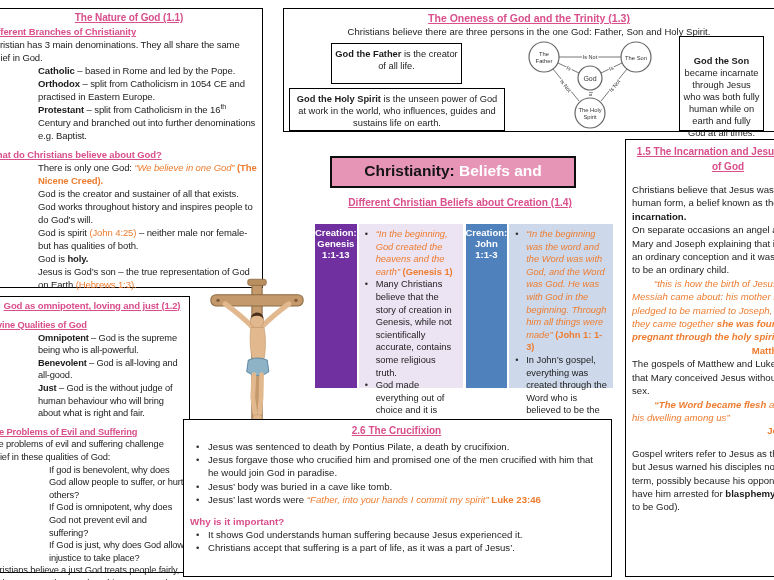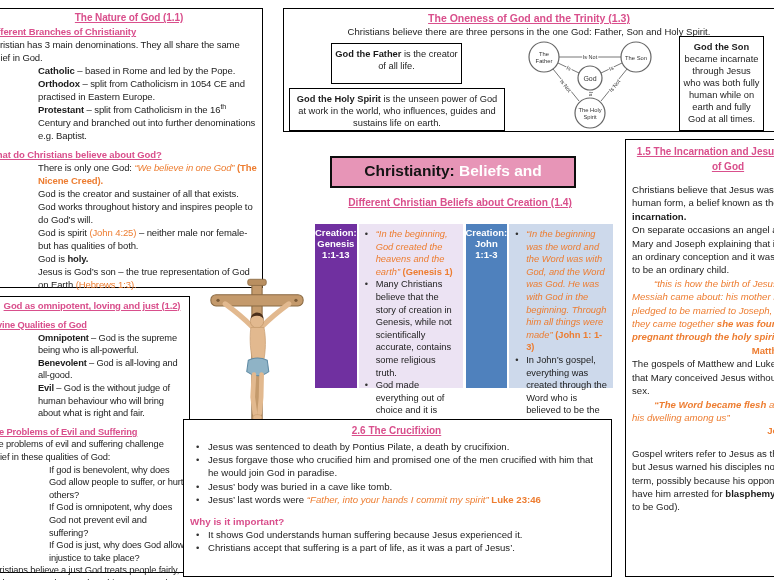--- a/index.html
+++ b/index.html
@@ -40,21 +40,21 @@
   
   #crucifix{position:absolute;left:205px;top:268px;width:104px;height:162px;}
 
   
   #box13{left:283px;top:8px;width:541px;height:124px;}
   #box13 .t13head{width:490px;text-align:center;font-size:10.5px;line-height:15px;margin-top:2px;}
   #box13 .t13sub{width:490px;text-align:center;font-size:9.5px;line-height:12px;}
   .ibox{position:absolute;border:1.5px solid #000;font-size:9.3px;line-height:12px;text-align:center;padding:4px 3px;box-sizing:border-box;background:#fff;}
   #fatherBox{left:47px;top:34px;width:131px;height:41px;}
   #spiritBox{left:5px;top:79px;width:216px;height:43px;}
-  #sonBox{left:395px;top:27px;width:85px;height:95px;padding-top:4px;}
+  #sonBox{left:395px;top:27px;width:85px;height:95px;padding-top:18px;}
   #trinitySvg{position:absolute;left:236px;top:27px;}
   #trinitySvg text{paint-order:stroke;stroke:#fff;stroke-width:2px;fill:#333;}
   #trinitySvg .node{fill:#fff;stroke:#666;stroke-width:1.2;}
   #trinitySvg line{stroke:#777;stroke-width:1;}
 
   
   #mainTitle{position:absolute;left:330px;top:156px;width:246px;height:32px;background:var(--titlebg);border:2.5px solid #0d0d0d;box-sizing:border-box;text-align:center;font-weight:bold;font-size:15.5px;line-height:25px;}
   #mainTitle .tk{color:#141414;}
   #mainTitle .tw{color:#ffffff;}
 
@@ -106,21 +106,21 @@
     <div class="ln ind"><span>God is </span><span class="b">holy.</span></div>
     <div class="ln ind"><span>Jesus is God’s son – the true representation of God on Earth </span><span class="rn">(Hebrews 1:3).</span></div>
   </div>
 
   <div class="box" id="box12">
     <div class="ln title hp">God as omnipotent, loving and just (1.2)</div>
     <div class="sp6"></div>
     <div class="ln hp">Divine Qualities of God</div>
     <div class="ln ind"><span class="b">Omnipotent</span><span> – God is the supreme being who is all-powerful.</span></div>
     <div class="ln ind"><span class="b">Benevolent</span><span> – God is all-loving and all-good.</span></div>
-    <div class="ln ind"><span class="b">Evil</span><span> – God is the without judge of human behaviour who will bring about what is right and fair.</span></div>
+    <div class="ln ind"><span class="b">Just</span><span> – God is the without judge of human behaviour who will bring about what is right and fair.</span></div>
     <div class="sp6"></div>
     <div class="ln hp">The Problems of Evil and Suffering</div>
     <div class="ln">The problems of evil and suffering challenge belief in these qualities of God:</div>
     <div class="ln ind2">If god is benevolent, why does God allow people to suffer, or hurt others?</div>
     <div class="ln ind2">If God is omnipotent, why does God not prevent evil and suffering?</div>
     <div class="ln ind2">If God is just, why does God allow injustice to take place?</div>
     <div class="ln">Christians believe a just God treats people fairly, so they trust God even when things seem to be going wrong.</div>
   </div>
 
   <svg id="crucifix" viewBox="0 0 100 158">

